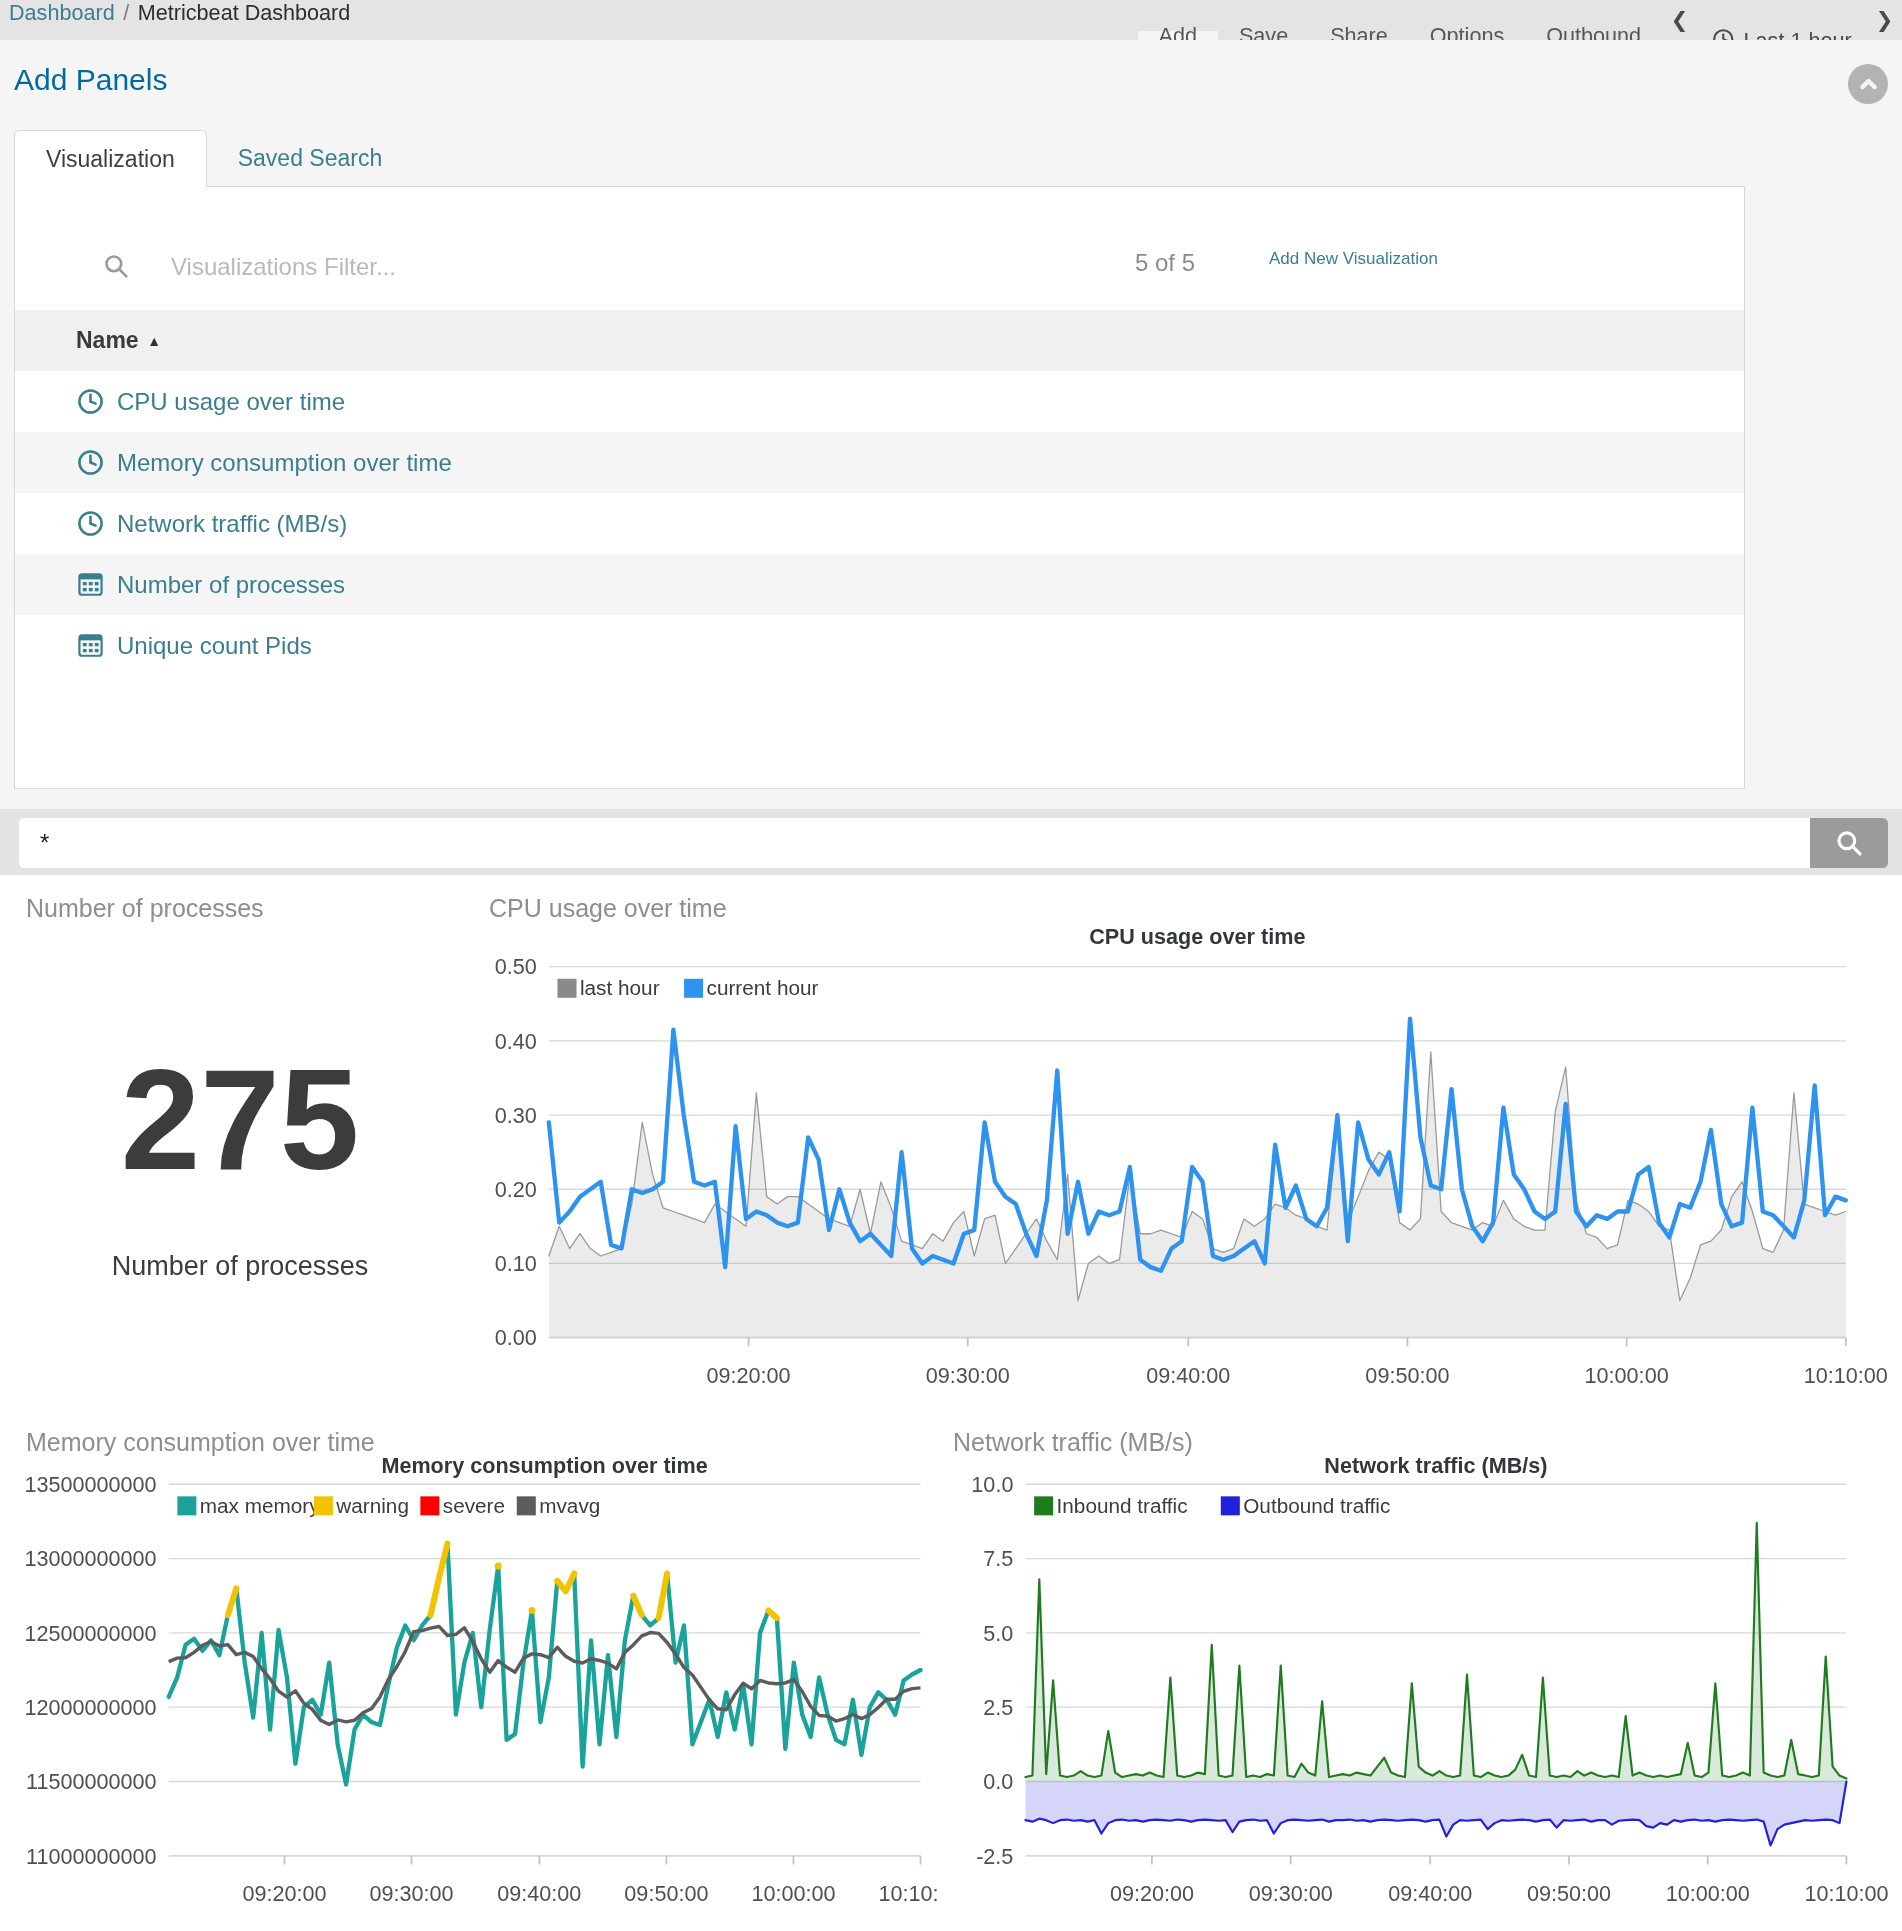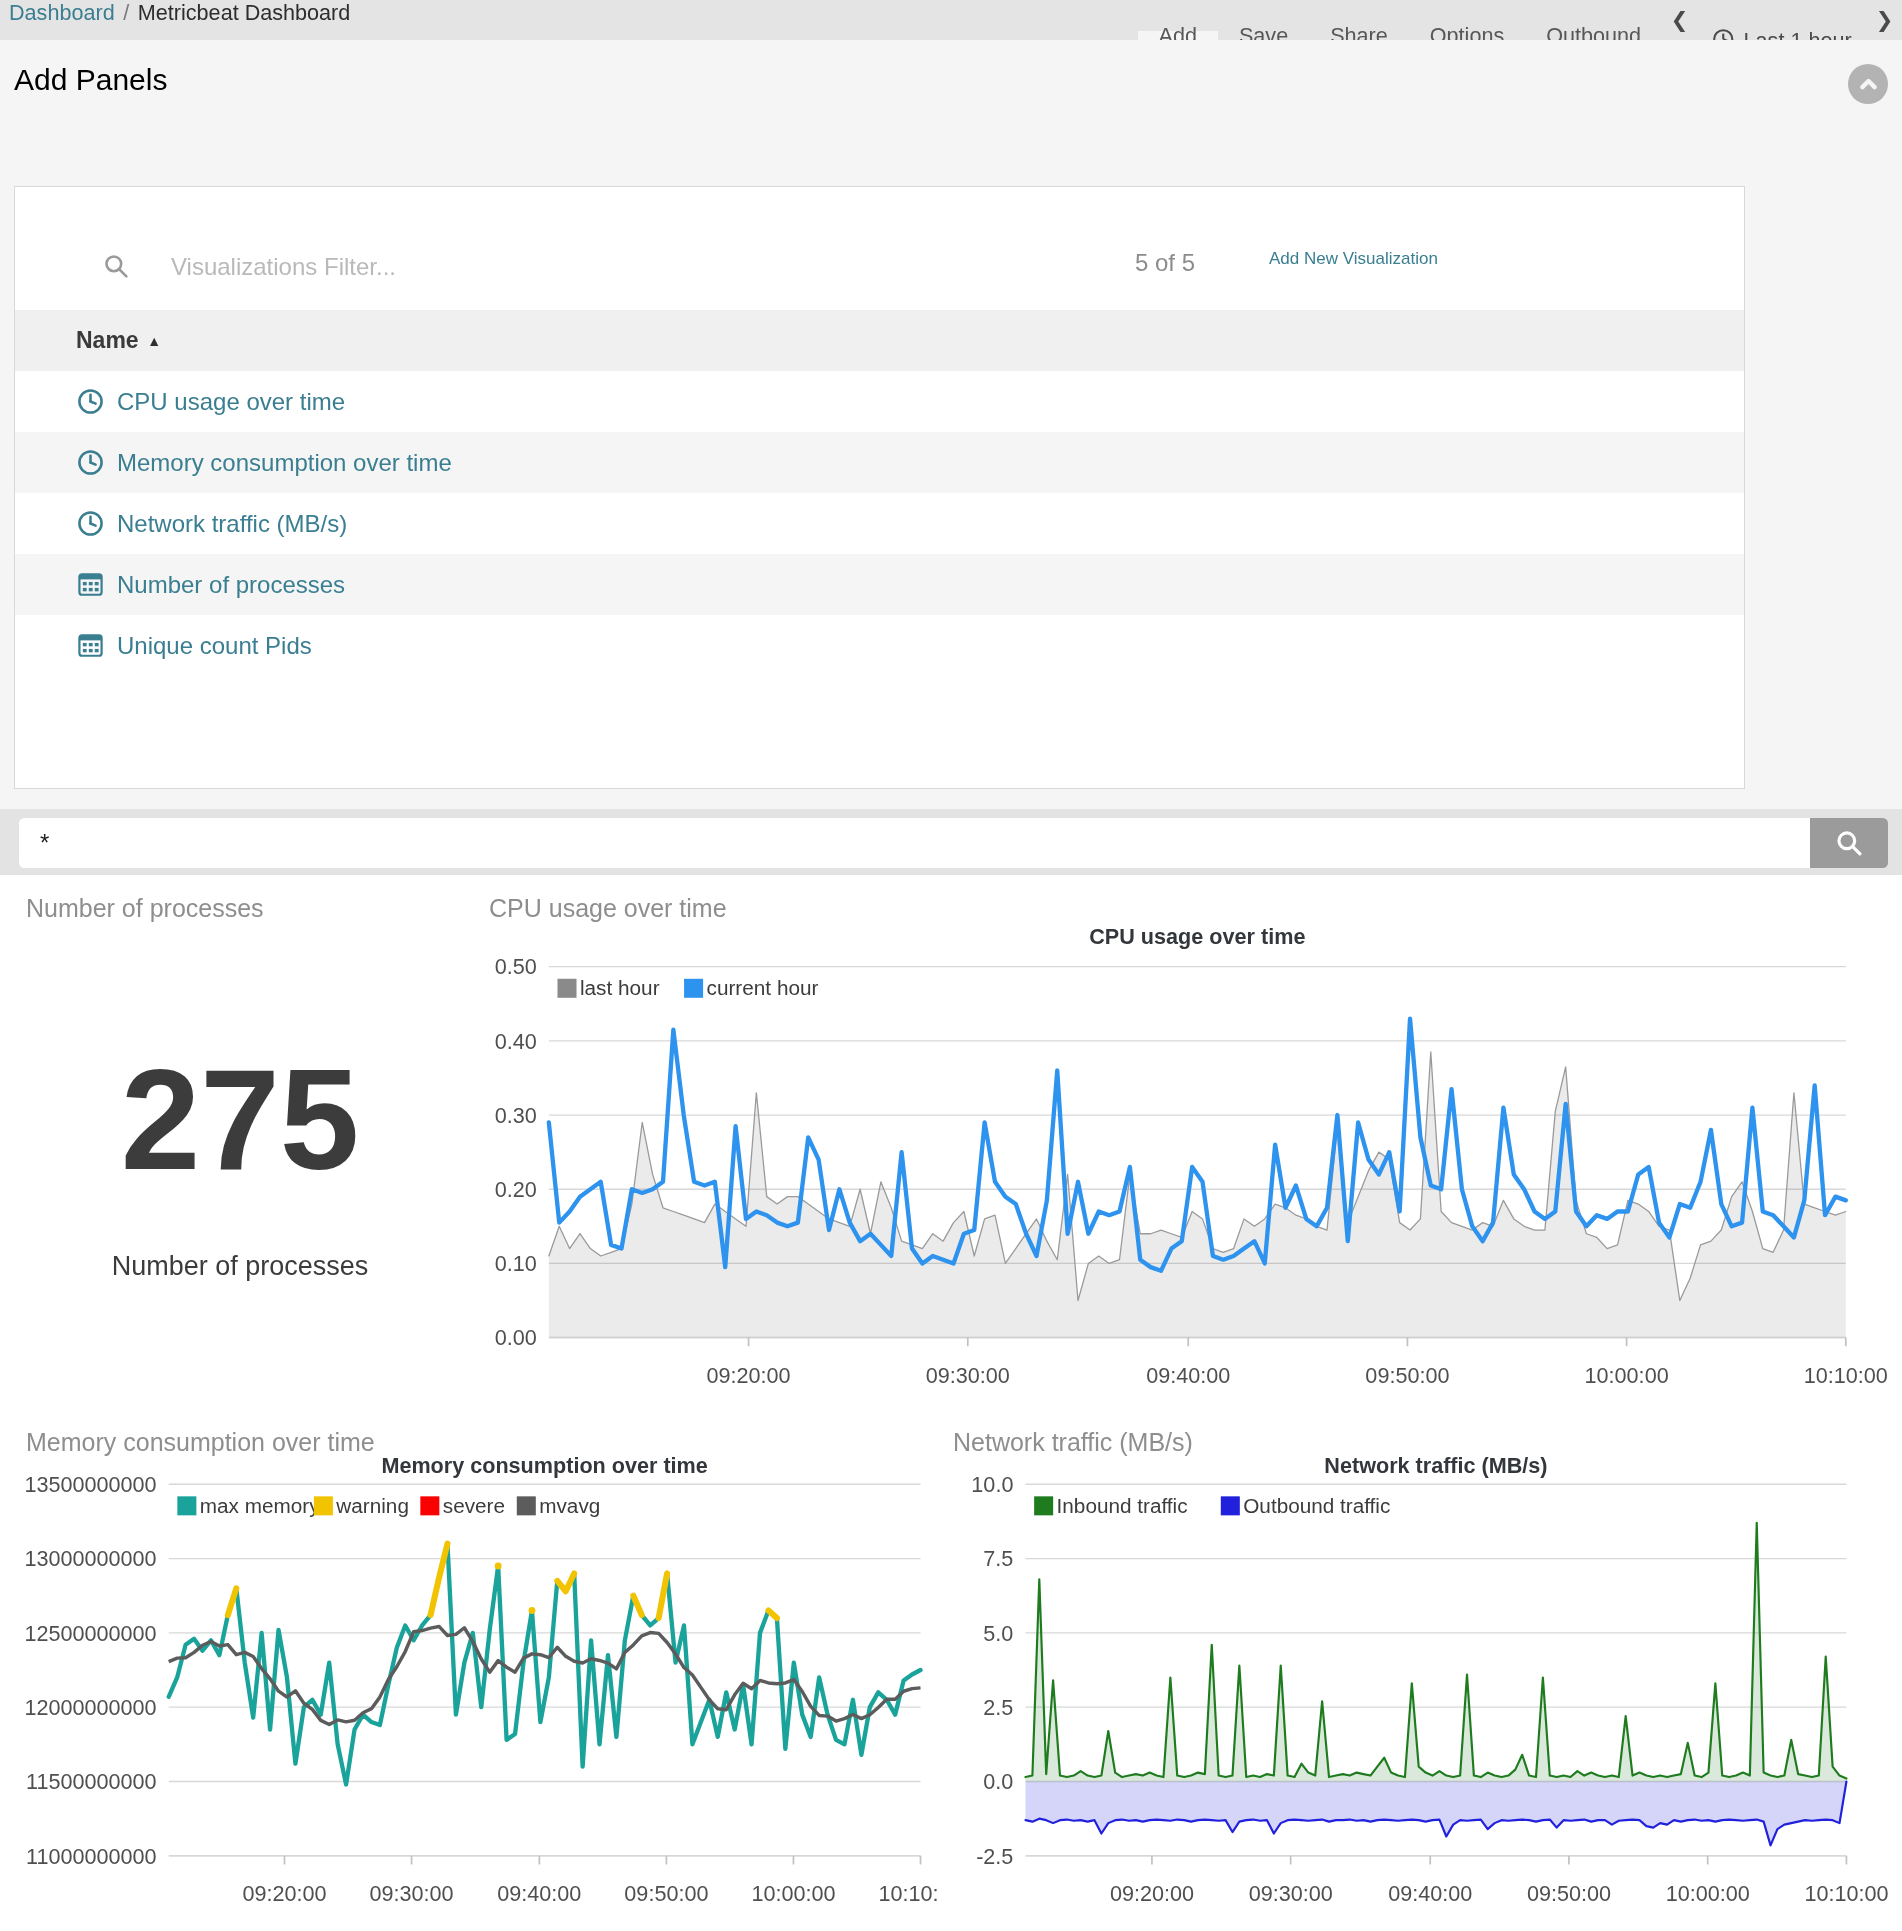--- a/index.html
+++ b/index.html
@@ -14,21 +14,21 @@
   .crumb-sep { color:#7a7a7a; }
   .crumb-cur { color:#2d2d2d; }
   .topnav { margin-left:auto; display:flex; align-items:stretch; font-size:21.6px; color:#575757; }
   .topnav .mi { display:flex; align-items:center; padding:0 21px; cursor:pointer;margin-top:31px; }
   .topnav .mi.active { background:#f5f5f5; }
   .timegrp { display:flex; align-items:flex-start; gap:8.6px; padding:0 15.6px; color:#4a4a4a;margin-top:28px; }
   .chev { font-size:21px; color:#4a4a4a; padding:0 8.6px; cursor:pointer; }
 
   
   .addpanels { position:absolute; top:40px; left:0; width:1902px; height:769px; background:#f5f5f5; }
-  .ap-title { position:absolute; top:22.5px; left:14px; font-size:30px; font-weight:400; color:#000000; }
+  .ap-title { position:absolute; top:22.5px; left:14px; font-size:30px; font-weight:400; color:#0369a1; }
   .collapse-btn { position:absolute; top:24px; right:14px; width:40px; height:40px; border-radius:50%; background:#b3b3b3; display:flex; align-items:center; justify-content:center; cursor:pointer; }
   .tabs { position:absolute; top:90px; left:14px; display:flex; align-items:flex-end; }
   .tab { height:57px; line-height:57px; padding:0 31px; font-size:23px; cursor:pointer; }
   .tab.active { background:#fff; border:0.9px solid #d8d8d8; border-bottom:none; border-radius:5.2px 5.2px 0 0; color:#3f3f3f; position:relative; z-index:2; }
   .tab.link { color:#3a7e91; }
   .ap-content { position:absolute; top:146px; left:14px; width:1731px; height:603px; background:#fff; border:0.9px solid #d8d8d8; z-index:1; }
   .filter-row { position:relative; height:123px; }
   .filter-sicon { position:absolute; left:88px; top:66px; }
   .filter-input { position:absolute; left:156px; top:54px; width:657px; height:52px; border:none; outline:none; font-size:24px; color:#444; font-family:"Liberation Sans",sans-serif; background:transparent; }
   .filter-input::placeholder { color:#b9b9b9; }
@@ -91,20 +91,24 @@
     <div class="chev" style="display:flex;align-items:center;">❯</div>
   </nav>
 </header>
 
 <section class="addpanels">
   <h1 class="ap-title">Add Panels</h1>
   <div class="collapse-btn">
     <svg width="21" height="21" viewBox="0 0 24 24">
       <polyline points="5,15 12,8 19,15" fill="none" stroke="#f5f5f5" stroke-width="5" stroke-linecap="round" stroke-linejoin="round"></polyline>
     </svg>
+  </div>
+  <div class="tabs">
+    <div class="tab active">Visualization</div>
+    <div class="tab link">Saved Search</div>
   </div>
   <div class="ap-content">
     <div class="filter-row">
       <svg class="filter-sicon" width="26" height="26" viewBox="0 0 30 30">
         <circle cx="12.5" cy="12.5" r="8.5" fill="none" stroke="#9a9a9a" stroke-width="3"></circle>
         <line x1="19" y1="19" x2="27" y2="27" stroke="#9a9a9a" stroke-width="3" stroke-linecap="round"></line>
       </svg>
       <input class="filter-input" type="text" placeholder="Visualizations Filter..." style="">
       <span class="filter-count">5 of 5</span>
       <a class="filter-add">Add New Visualization</a>

